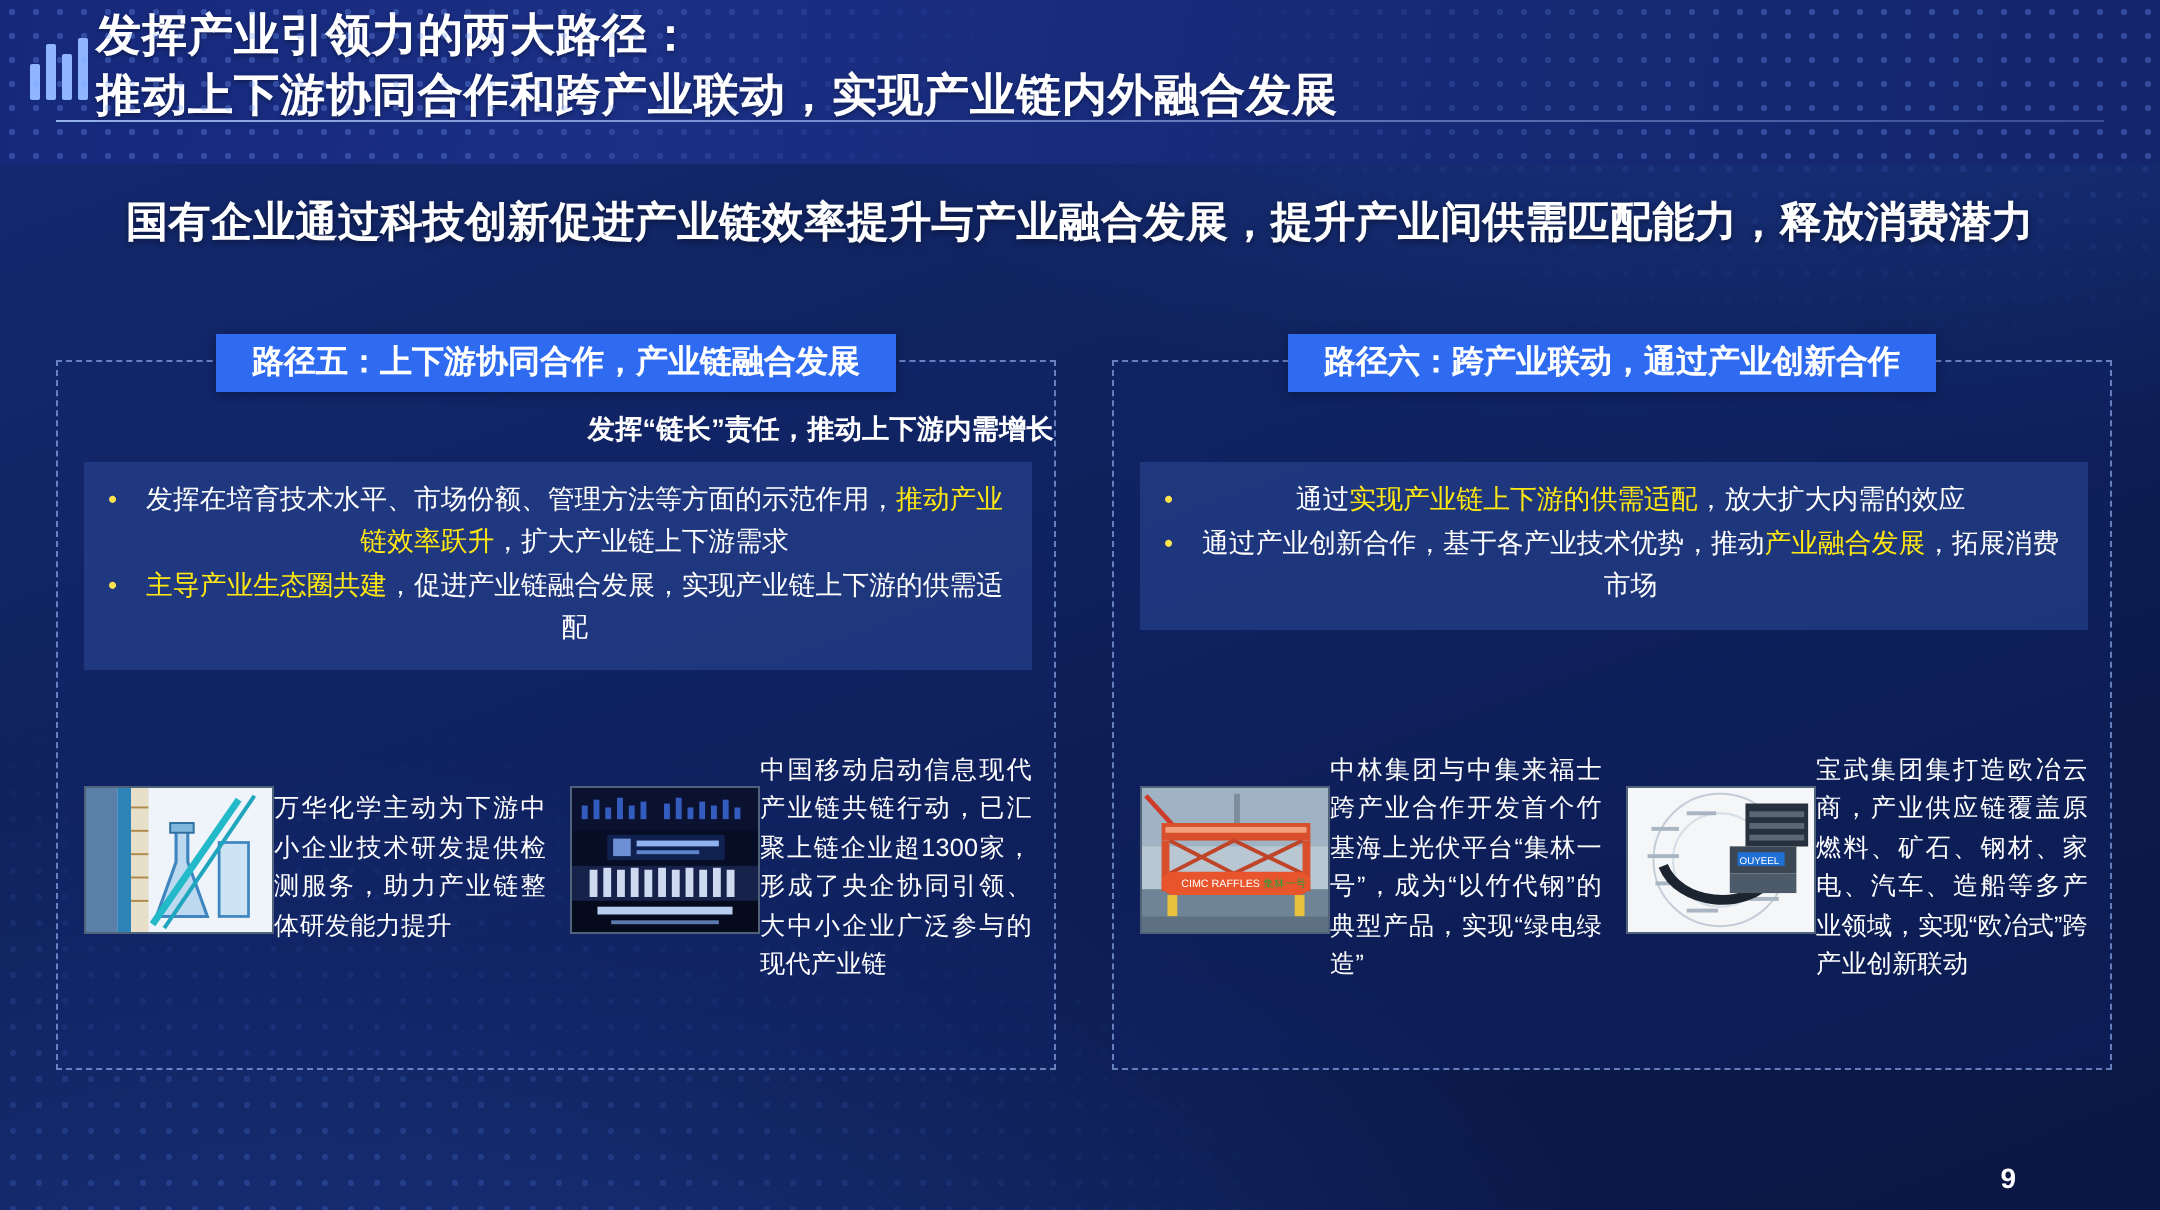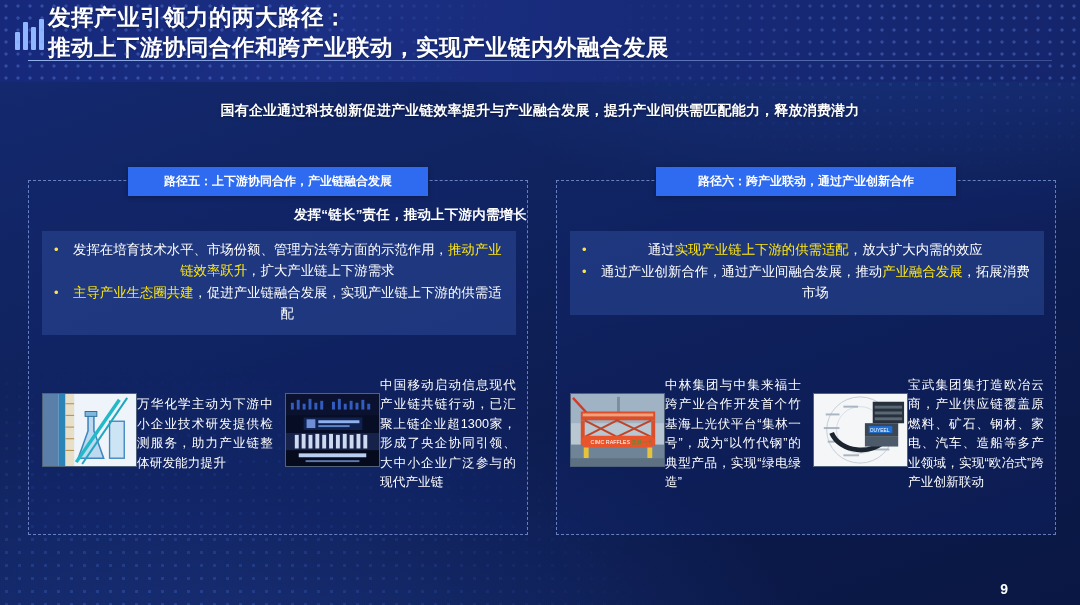--- a/index.html
+++ b/index.html
@@ -68,39 +68,39 @@
     text-shadow:0 1px 2px rgba(0,0,0,.35);
   }
 
   
   .subbar{
     position:absolute; left:0; top:82px; width:1080px; height:58px;
     display:flex; align-items:center; justify-content:center;
     background:linear-gradient(180deg, rgba(19,38,105,.0) 0%, rgba(19,38,105,.0) 100%);
   }
   .subbar-text{
-    font-size:14px; font-weight:bold; color:#ffffff; white-space:nowrap;
+    font-size:21px; font-weight:bold; color:#ffffff; white-space:nowrap;
     letter-spacing:.2px; text-shadow:0 1px 3px rgba(0,0,0,.45);text-align:right;
   }
 
   
   .panel{
     position:absolute; top:180px; height:355px;
     border:1px dashed rgba(160,190,255,.60);
     background:rgba(18,38,110,.35);
   }
   #panel-left{ left:28px;  width:500px; }
   #panel-right{ left:556px; width:500px; }
 
   .panel-title{
     position:absolute; top:-14px; left:50%; transform:translateX(-50%);
     min-width:300px; height:29px; padding:0 18px;
     background:#2f6bf0;
     display:flex; align-items:center; justify-content:center;
-    font-size:12px; font-weight:bold; color:#ffffff; white-space:nowrap;
+    font-size:16px; font-weight:bold; color:#ffffff; white-space:nowrap;
     box-shadow:0 1px 5px rgba(0,0,0,.3);
   }
   .panel-sub{
     position:absolute; top:25px; left:0; width:100%;
     text-align:right; font-size:13.5px; font-weight:bold; color:#ffffff;
     white-space:nowrap; letter-spacing:.2px;
   }
 
   .bullets-box{
     position:absolute; left:13px; top:50px; width:474px; min-height:84px;
@@ -252,21 +252,21 @@
 
   <div class="panel" id="panel-right">
     <div class="panel-title">路径六：跨产业联动，通过产业创新合作</div>
     <div class="bullets-box">
         <div class="bullet">
           <span class="dot">•</span>
           <span class="txt"><span>通过</span><span class="hl">实现产业链上下游的供需适配</span><span>，放大扩大内需的效应</span></span>
         </div>
         <div class="bullet">
           <span class="dot">•</span>
-          <span class="txt"><span>通过产业创新合作，通过产业间融合发展，推动</span><span class="hl">产业融合发展</span><span>，拓展消费市场</span></span>
+          <span class="txt"><span>通过产业创新合作，基于各产业技术优势，推动</span><span class="hl">产业融合发展</span><span>，拓展消费市场</span></span>
         </div>
       </div>
     <div class="cards">
         <div class="card">
           <div class="thumb">
     <svg viewBox="0 0 95 74" preserveAspectRatio="none">
       <rect width="95" height="74" fill="#b9c7d2"></rect>
       <rect x="0" y="0" width="95" height="30" fill="#9fb3c4"></rect>
       <rect x="0" y="52" width="95" height="22" fill="#6f8496"></rect>
       <path d="M2 4 L22 26" stroke="#cf3b2a" stroke-width="2.4"></path>

